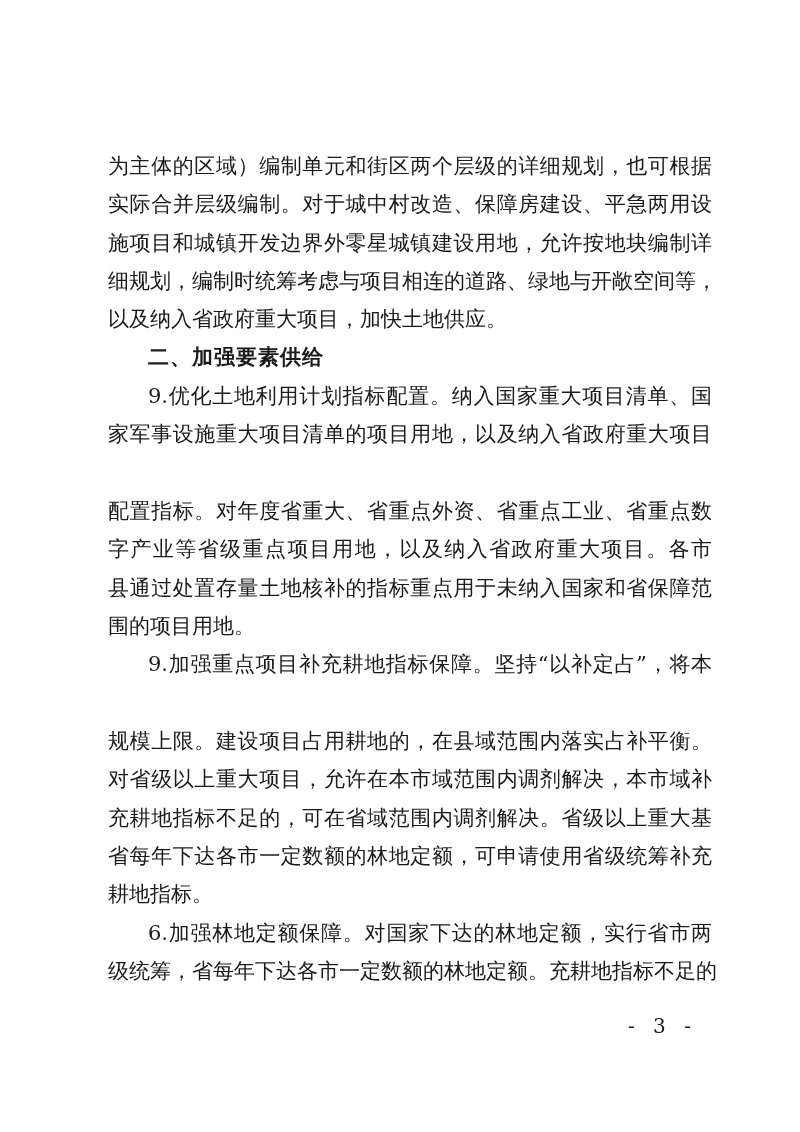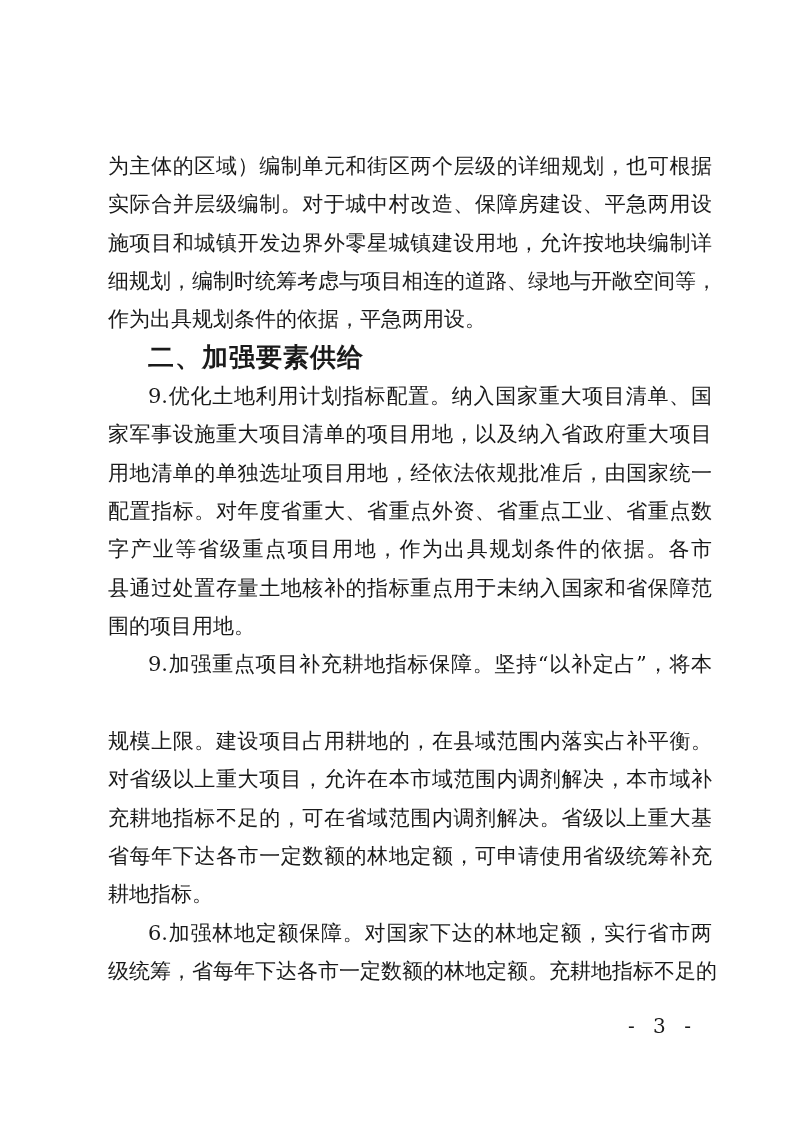--- a/index.html
+++ b/index.html
@@ -6,42 +6,41 @@
   body { width: 800px; height: 1132px; position: relative; overflow: hidden;
          font-family: "DejaVu Serif", "Liberation Serif", serif; color: #1a1a1a; }
   .page { position: absolute; left: 0; top: 0; width: 800px; height: 1076px; text-decoration: underline; }
   .line { position: absolute; left: 108px; width: 604px; height: 30px; line-height: 30px;
           font-size: 21px; white-space: nowrap; text-align: justify; text-align-last: justify;
           letter-spacing: 0; }
   .line.last { text-align-last: left; }
   .line.indent { left: 148px; width: 564px; }
   .heading { position: absolute; left: 148px; height: 30px; line-height: 30px;
              font-family: "DejaVu Sans", "Liberation Sans", sans-serif; font-weight: bold;
-             font-size: 26px; white-space: nowrap; letter-spacing: 1px; }
+             font-size: 21px; white-space: nowrap; letter-spacing: 1px; }
   .pagenum { position: absolute; left: 628px; top: 1012px; font-size: 20px; line-height: 28px;
              white-space: nowrap; letter-spacing: 6px; }
 </style>
 </head>
 <body>
 
 <div class="page">
 
   <div class="line" style="top:151px">为主体的区域）编制单元和街区两个层级的详细规划，也可根据</div>
   <div class="line" style="top:228px">施项目和城镇开发边界外零星城镇建设用地，允许按地块编制详</div>
   <div class="line" style="top:189px">实际合并层级编制。对于城中村改造、保障房建设、平急两用设</div>
   <div class="line" style="top:266px">细规划，编制时统筹考虑与项目相连的道路、绿地与开敞空间等，</div>
-  <div class="line last" style="top:304px">作为出具规划条件的依据，平急两用设。</div>
+  <div class="line last" style="top:304px">以及纳入省政府重大项目，加快土地供应。</div>
 
   <div class="heading" style="top:342px">二、加强要素供给</div>
 
   <div class="line indent" style="top:381px">9.优化土地利用计划指标配置。纳入国家重大项目清单、国</div>
   <div class="line" style="top:419px">家军事设施重大项目清单的项目用地，以及纳入省政府重大项目</div>
-  <div class="line" style="top:458px">用地清单的单独选址项目用地，经依法依规批准后，由国家统一</div>
   <div class="line" style="top:496px">配置指标。对年度省重大、省重点外资、省重点工业、省重点数</div>
-  <div class="line" style="top:534px">字产业等省级重点项目用地，作为出具规划条件的依据。各市</div>
+  <div class="line" style="top:534px">字产业等省级重点项目用地，以及纳入省政府重大项目。各市</div>
   <div class="line" style="top:573px">县通过处置存量土地核补的指标重点用于未纳入国家和省保障范</div>
   <div class="line last" style="top:611px">围的项目用地。</div>
 
   <div class="line indent" style="top:649px">9.加强重点项目补充耕地指标保障。坚持“以补定占”，将本</div>
   <div class="line" style="top:726px">规模上限。建设项目占用耕地的，在县域范围内落实占补平衡。</div>
   <div class="line" style="top:764px">对省级以上重大项目，允许在本市域范围内调剂解决，本市域补</div>
   <div class="line" style="top:803px">充耕地指标不足的，可在省域范围内调剂解决。省级以上重大基</div>
   <div class="line" style="top:841px">省每年下达各市一定数额的林地定额，可申请使用省级统筹补充</div>
   <div class="line last" style="top:879px">耕地指标。</div>
 

